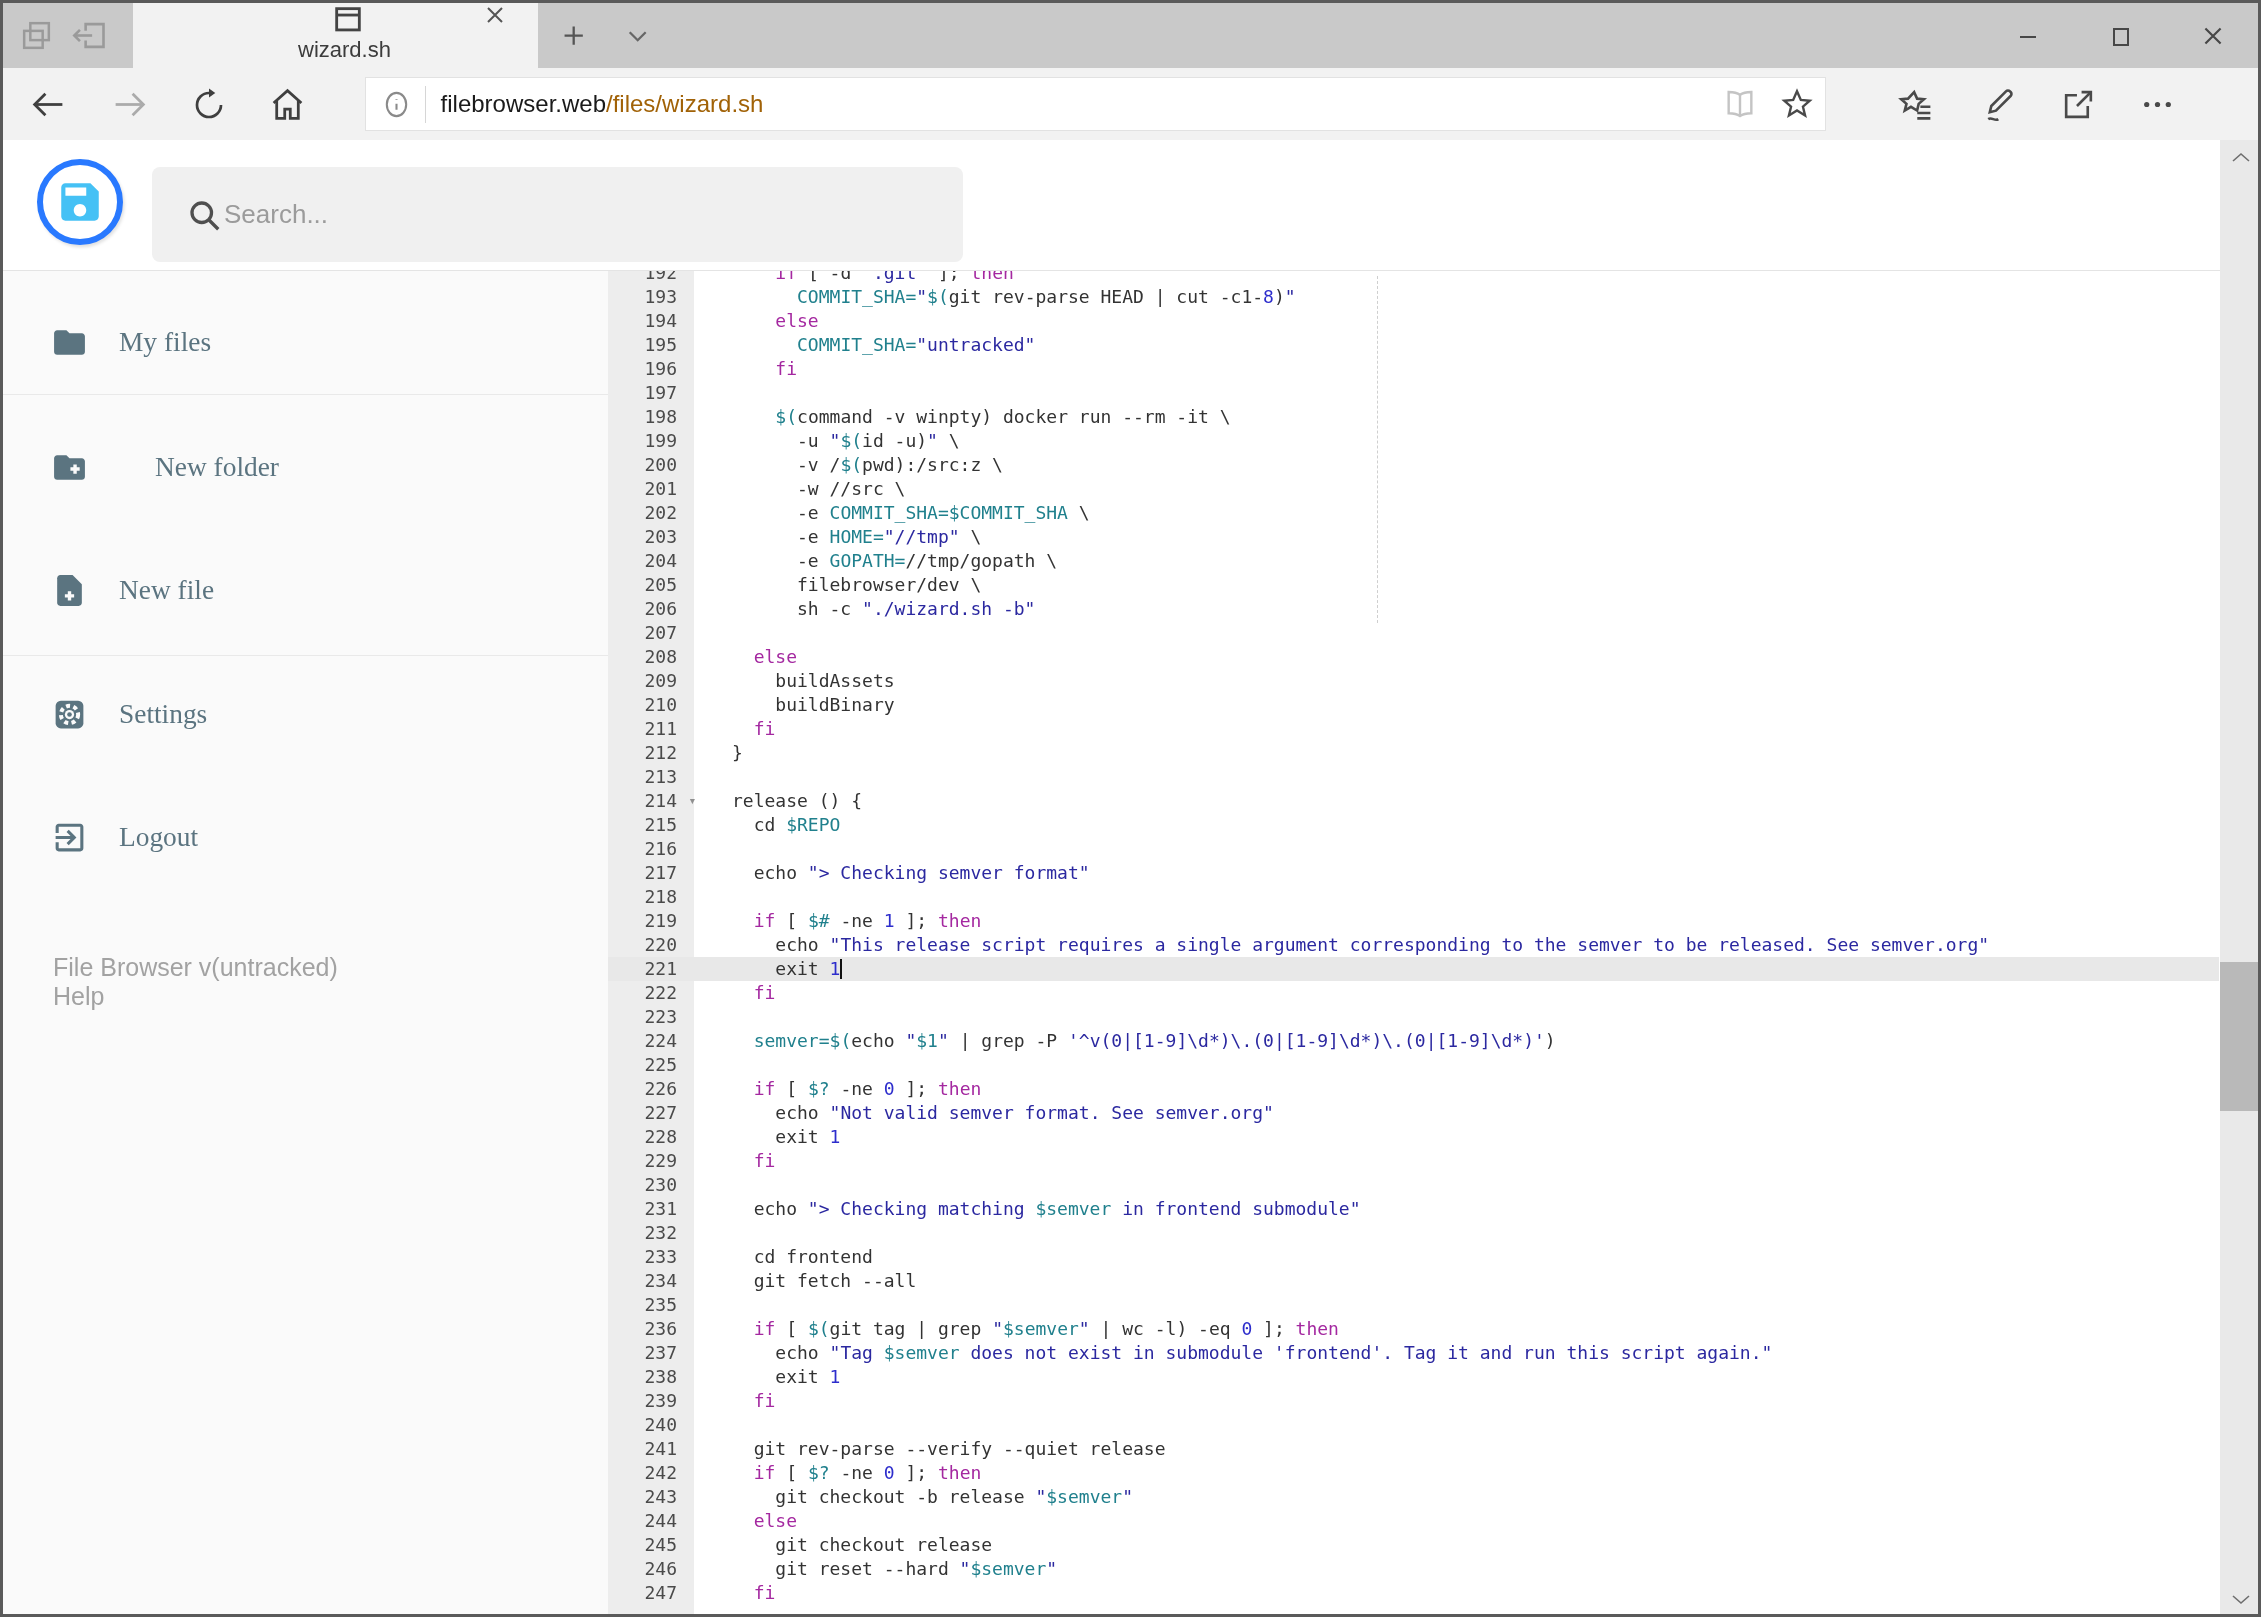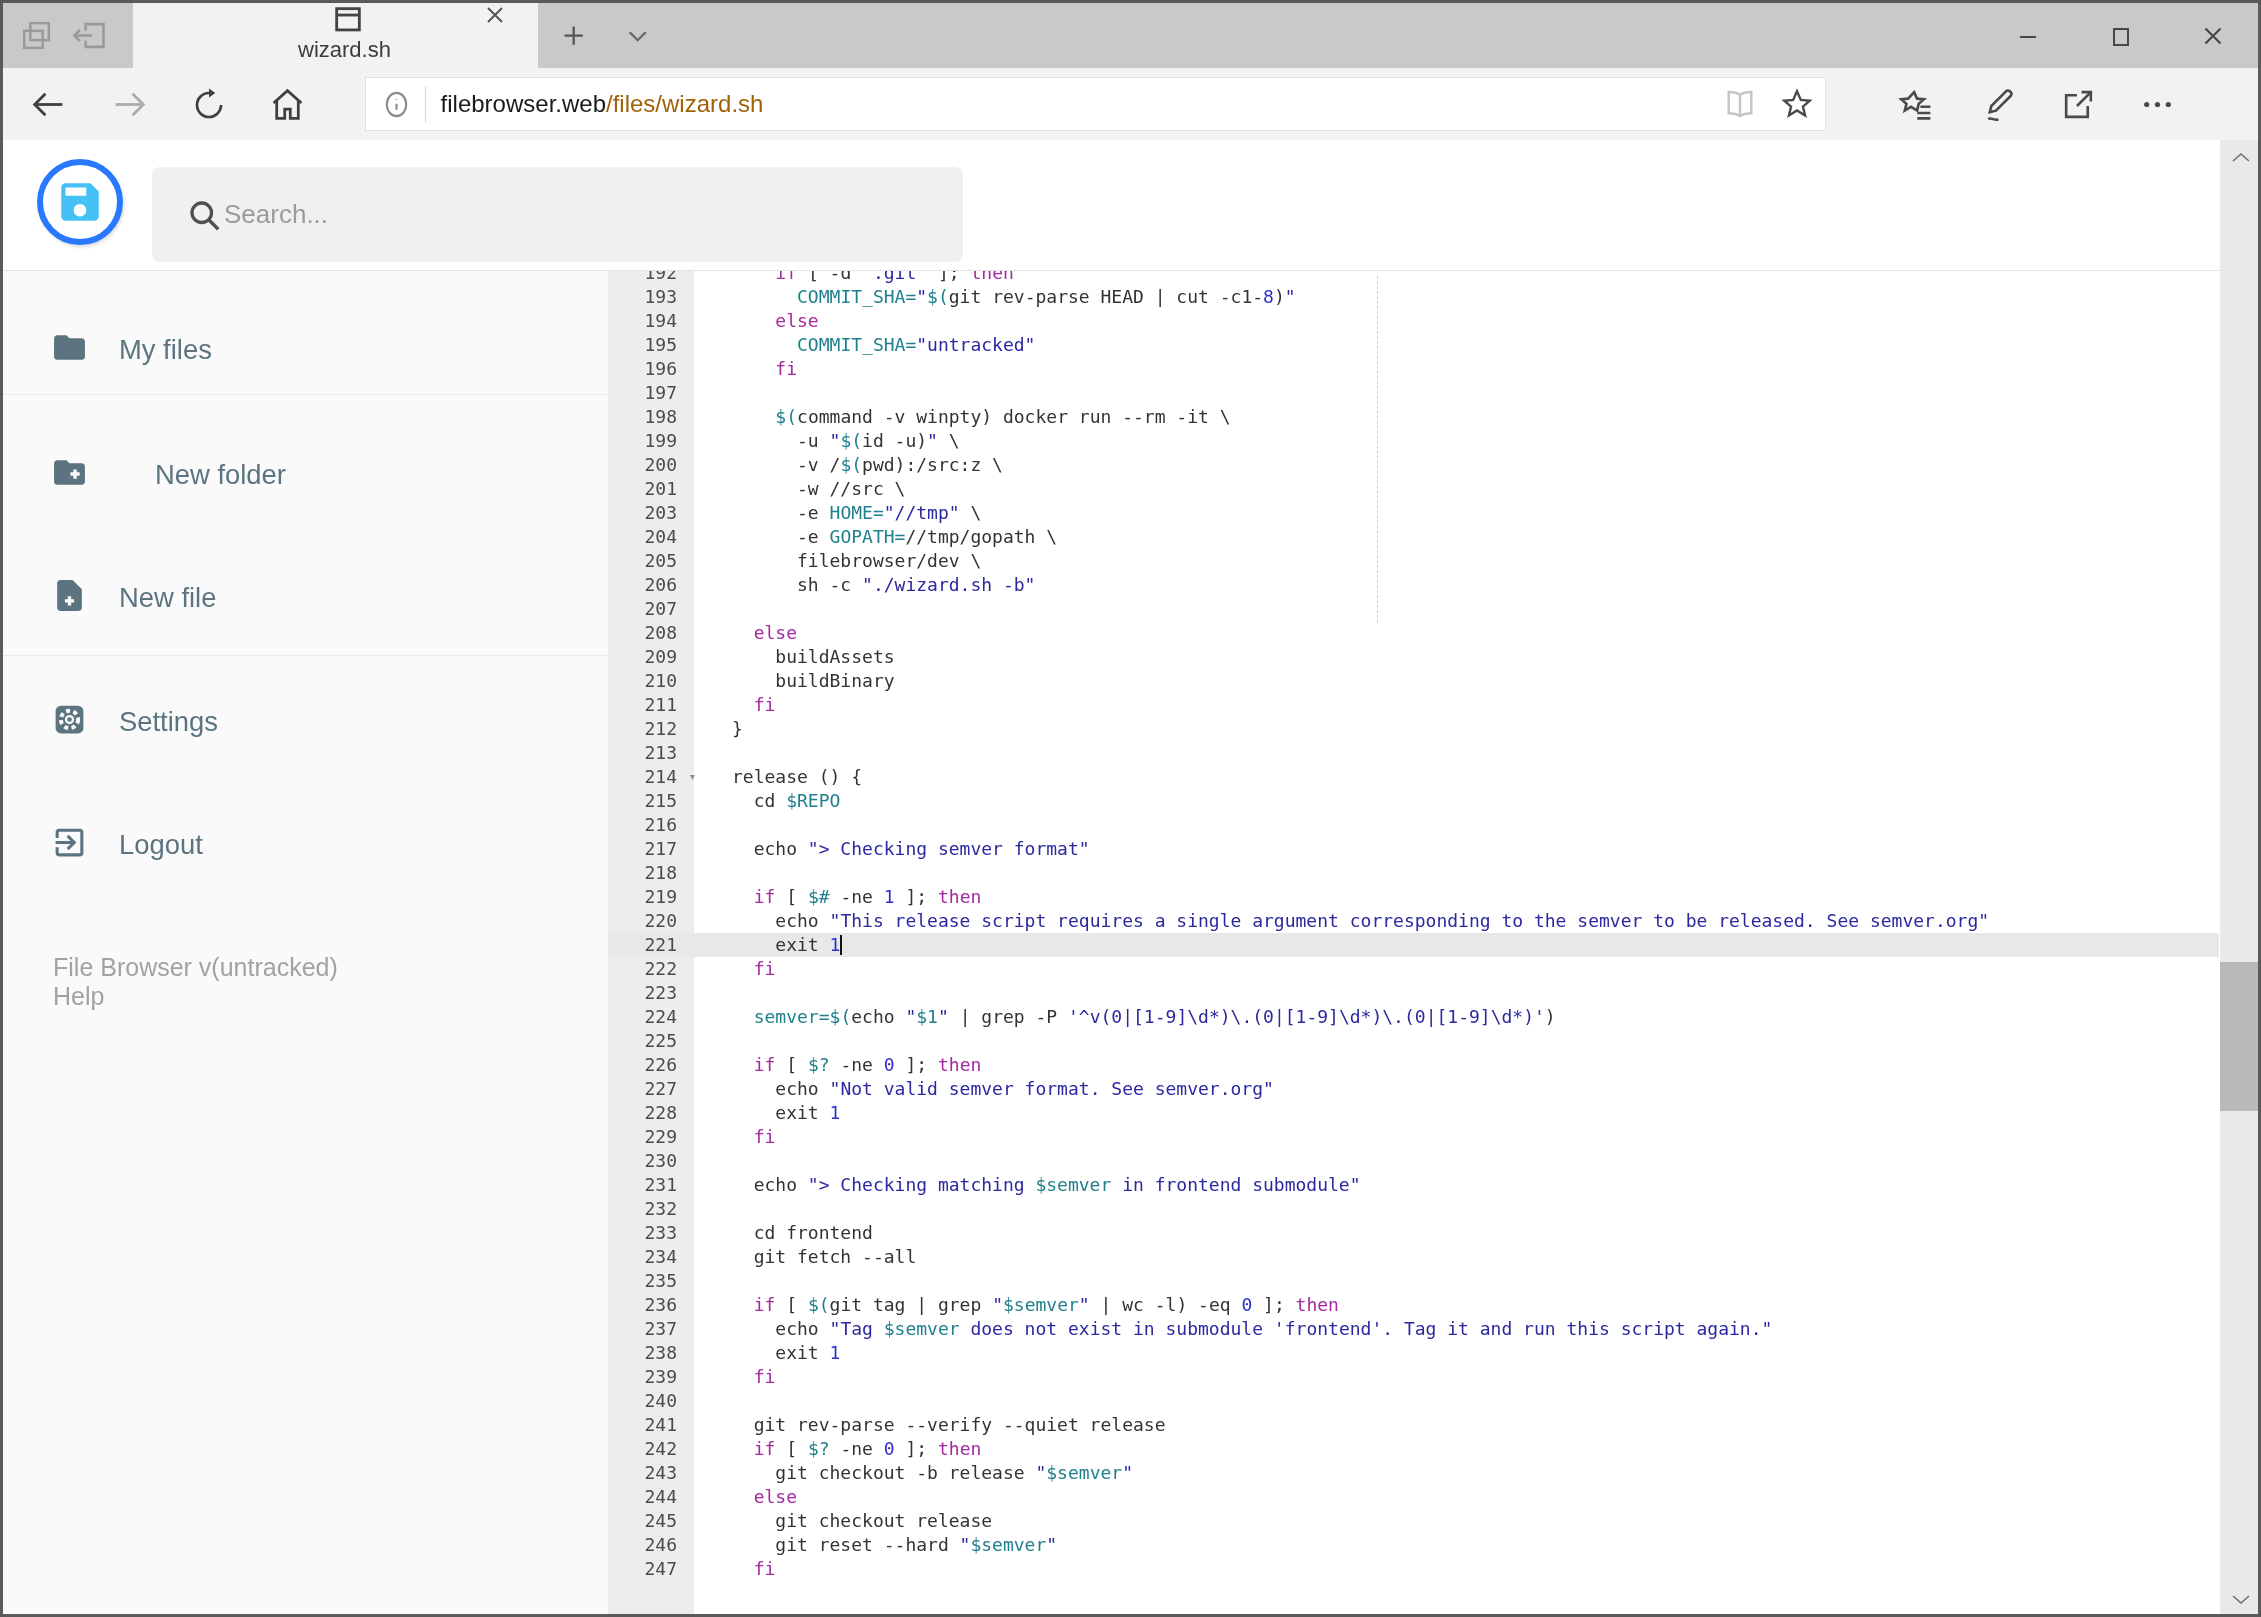--- a/index.html
+++ b/index.html
@@ -37,21 +37,21 @@
                border-radius:8px; display:flex; align-items:center; }
   .searchbar input { border:none; outline:none; background:transparent; font-size:26px; color:#444;
                      font-family:"Liberation Sans",sans-serif; width:646px; margin-left:2px; }
   .searchbar input::placeholder { color:#9b9b9b; }
   .actions { position:absolute; left:1452px; top:195px; display:flex; gap:53px; }
   .actions .act { width:34px; height:37px; display:flex; align-items:center; justify-content:center; cursor:pointer; }
 
   
   .content { position:absolute; left:0; top:268px; width:100%; height:1346px; }
   .sidebar { position:absolute; left:0; top:0; width:605px; height:100%; background:#fafafa; }
-  .side-item { position:absolute; left:0; width:100%; height:48px; display:flex; align-items:flex-end; cursor:pointer; }
+  .side-item { position:absolute; left:0; width:100%; height:48px; display:flex; align-items:center; cursor:pointer;font-family:Liberation Serif, serif; }
   .side-item svg { margin-left:48px; }
   .side-label { font-size:27.4px; color:#5b7480; margin-left:31px; }
   .side-div { position:absolute; left:0; width:605px; height:0; border-top:1.6px solid #e9e9e9; }
   .side-meta { position:absolute; left:50px; font-size:25px; color:#a2a2a2; }
 
   
   .editor { position:absolute; left:605px; top:0; width:1611px; height:100%; background:#fff; overflow:hidden; }
   .gutter-strip { position:absolute; left:0; top:0; width:86px; height:100%; background:#ededed; }
   .indent-guide { position:absolute; left:769px; top:4.8px; height:347px; border-left:1.6px dashed #cfcfcf; }
   .lines { position:relative; margin-top:-9.7px; }
@@ -321,20 +321,21 @@
           <div class="cm-line"><span class="ln">192</span><span class="fold"></span><span class="code"><span class="t-d">    </span><span class="t-k">if</span><span class="t-d"> [ -d </span><span class="t-s">".git"</span><span class="t-d"> ]; </span><span class="t-k">then</span></span></div>
           <div class="cm-line"><span class="ln">193</span><span class="fold"></span><span class="code"><span class="t-d">      </span><span class="t-v">COMMIT_SHA=</span><span class="t-s">"</span><span class="t-v">$(</span><span class="t-d">git rev-parse HEAD | cut -c1-</span><span class="t-n">8</span><span class="t-d">)</span><span class="t-s">"</span></span></div>
           <div class="cm-line"><span class="ln">194</span><span class="fold"></span><span class="code"><span class="t-d">    </span><span class="t-k">else</span></span></div>
           <div class="cm-line"><span class="ln">195</span><span class="fold"></span><span class="code"><span class="t-d">      </span><span class="t-v">COMMIT_SHA=</span><span class="t-s">"untracked"</span></span></div>
           <div class="cm-line"><span class="ln">196</span><span class="fold"></span><span class="code"><span class="t-d">    </span><span class="t-k">fi</span></span></div>
           <div class="cm-line"><span class="ln">197</span><span class="fold"></span><span class="code"></span></div>
           <div class="cm-line"><span class="ln">198</span><span class="fold"></span><span class="code"><span class="t-d">    </span><span class="t-v">$(</span><span class="t-d">command -v winpty) docker run --rm -it \</span></span></div>
           <div class="cm-line"><span class="ln">199</span><span class="fold"></span><span class="code"><span class="t-d">      -u </span><span class="t-s">"</span><span class="t-v">$(</span><span class="t-d">id -u)</span><span class="t-s">"</span><span class="t-d"> \</span></span></div>
           <div class="cm-line"><span class="ln">200</span><span class="fold"></span><span class="code"><span class="t-d">      -v /</span><span class="t-v">$(</span><span class="t-d">pwd):/src:z \</span></span></div>
           <div class="cm-line"><span class="ln">201</span><span class="fold"></span><span class="code"><span class="t-d">      -w //src \</span></span></div>
+          <div class="cm-line"><span class="ln">202</span><span class="fold"></span><span class="code"><span class="t-d">      -e </span><span class="t-v">COMMIT_SHA=$COMMIT_SHA</span><span class="t-d"> \</span></span></div>
           <div class="cm-line"><span class="ln">203</span><span class="fold"></span><span class="code"><span class="t-d">      -e </span><span class="t-v">HOME=</span><span class="t-s">"//tmp"</span><span class="t-d"> \</span></span></div>
           <div class="cm-line"><span class="ln">204</span><span class="fold"></span><span class="code"><span class="t-d">      -e </span><span class="t-v">GOPATH=</span><span class="t-d">//tmp/gopath \</span></span></div>
           <div class="cm-line"><span class="ln">205</span><span class="fold"></span><span class="code"><span class="t-d">      filebrowser/dev \</span></span></div>
           <div class="cm-line"><span class="ln">206</span><span class="fold"></span><span class="code"><span class="t-d">      sh -c </span><span class="t-s">"./wizard.sh -b"</span></span></div>
           <div class="cm-line"><span class="ln">207</span><span class="fold"></span><span class="code"></span></div>
           <div class="cm-line"><span class="ln">208</span><span class="fold"></span><span class="code"><span class="t-d">  </span><span class="t-k">else</span></span></div>
           <div class="cm-line"><span class="ln">209</span><span class="fold"></span><span class="code"><span class="t-d">    buildAssets</span></span></div>
           <div class="cm-line"><span class="ln">210</span><span class="fold"></span><span class="code"><span class="t-d">    buildBinary</span></span></div>
           <div class="cm-line"><span class="ln">211</span><span class="fold"></span><span class="code"><span class="t-d">  </span><span class="t-k">fi</span></span></div>
           <div class="cm-line"><span class="ln">212</span><span class="fold"></span><span class="code"><span class="t-d">}</span></span></div>

